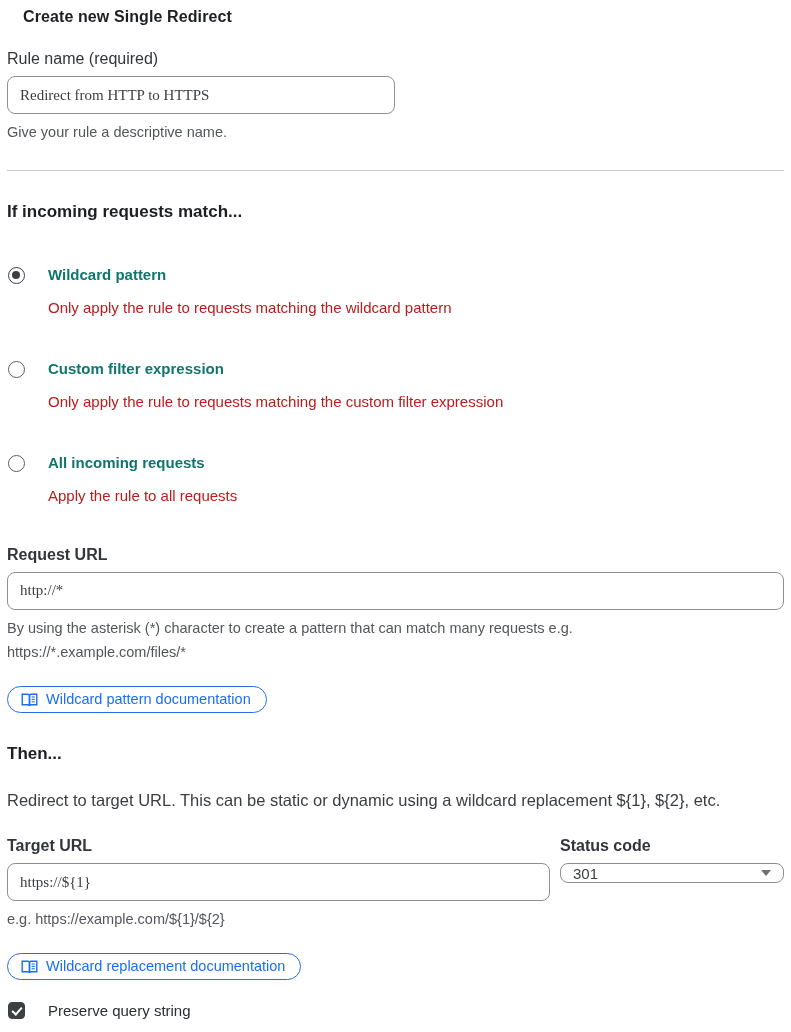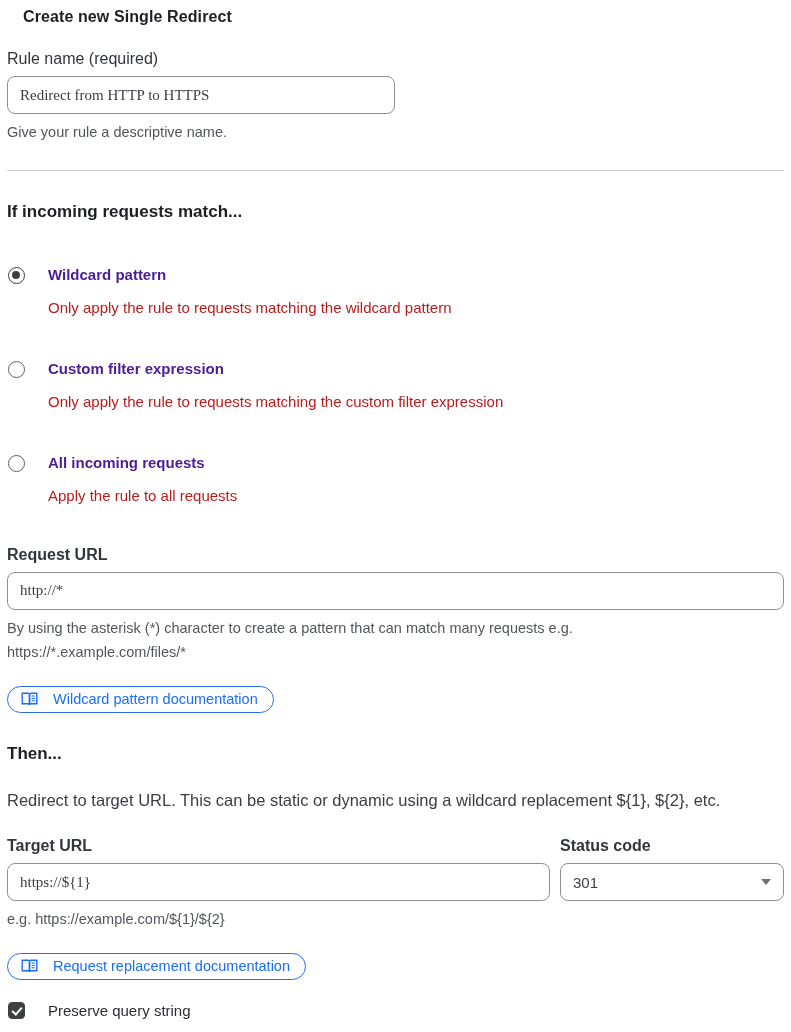--- a/index.html
+++ b/index.html
@@ -84,34 +84,34 @@
     position: absolute;
     left: 3px; top: 3px;
     width: 8px; height: 8px;
     border-radius: 50%;
     background: #3b3e42;
   }
   .radio-text { margin-left: 23px; }
   .radio-label {
     font-size: 15px;
     font-weight: 700;
-    color: #4c1d95;
+    color: #0f766e;
     line-height: 1.2;
   }
   .radio-desc {
     font-size: 15px;
     color: #b91c1c;
     margin-top: 15px;
     line-height: 1.2;
   }
   .section-block { margin-top: 41px; }
   .doc-pill {
     display: inline-flex;
-    align-items: center;
-    gap: 15px;
+    align-items: flex-end;
+    gap: 8px;
     margin-top: 21px;
     padding: 4px 15px 5px 13px;
     height: 27px;
     border: 1.5px solid #2a6bea;
     border-radius: 999px;
     background: #fff;
     color: #1a6ef5;
     font-family: "Liberation Sans", sans-serif;
     font-size: 14.5px;
     cursor: pointer;
@@ -127,21 +127,21 @@
     display: flex;
     margin-top: 26px;
     gap: 10px;
   }
   .target-col { width: 543px; }
   .status-col { width: 224px; }
   .select-box {
     display: flex;
     align-items: center;
     justify-content: space-between;
-    height: 38px;
+    height: 20px;
     border: 1px solid #8d9196;
     border-radius: 8px;
     padding: 0 12px;
     font-size: 15px;
     color: #3a3d42;
     background: #fff;
     cursor: pointer;
   }
   .select-caret {
     width: 0; height: 0;
@@ -295,21 +295,21 @@
   <button class="doc-pill">
     <span>
       <svg width="17" height="14" viewBox="0 0 17 14" fill="none">
         <path d="M1.2 1.2 H7 a1.3 1.3 0 0 1 1.3 1.3 V13 a1.3 1.3 0 0 0 -1.3 -1.3 H1.2 Z" stroke="#1a6ef5" stroke-width="1.4"></path>
         <path d="M15.8 1.2 H10 a1.3 1.3 0 0 0 -1.3 1.3 V13 a1.3 1.3 0 0 1 1.3 -1.3 H15.8 Z" stroke="#1a6ef5" stroke-width="1.4"></path>
         <line x1="10.6" y1="4" x2="13.8" y2="4" stroke="#1a6ef5" stroke-width="1.1"></line>
         <line x1="10.6" y1="6.4" x2="13.8" y2="6.4" stroke="#1a6ef5" stroke-width="1.1"></line>
         <line x1="10.6" y1="8.8" x2="13.8" y2="8.8" stroke="#1a6ef5" stroke-width="1.1"></line>
       </svg>
     </span>
-    <span>Request replacement documentation</span>
+    <span>Wildcard replacement documentation</span>
   </button>
 
   <div class="checkbox-row">
     <span class="checkbox checked"></span>
     <span class="checkbox-label">Preserve query string</span>
   </div>
 
   <div class="footer-actions">
     <button class="btn btn-cancel">Cancel</button>
     <button class="btn btn-primary">Save as Draft</button>

